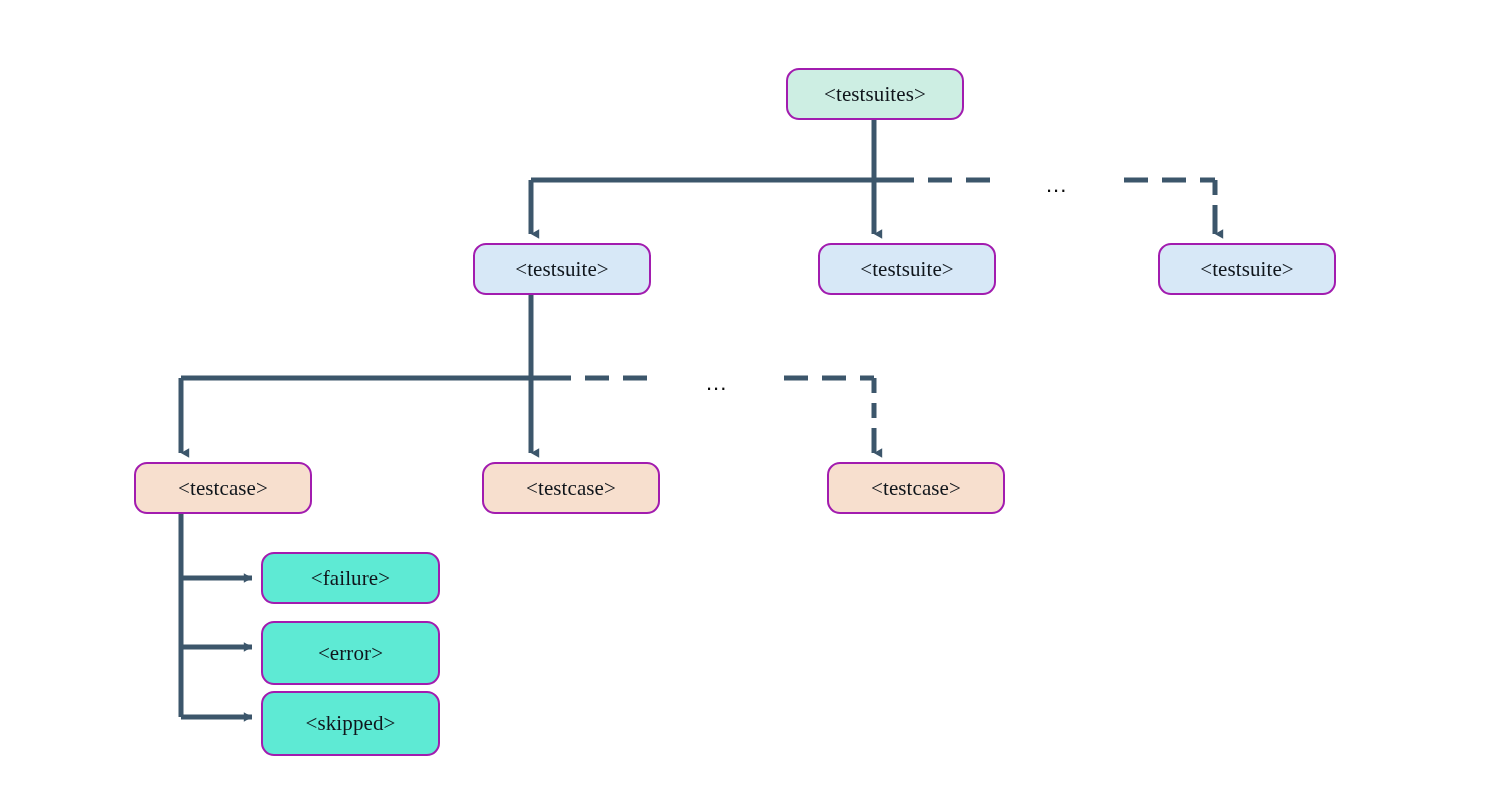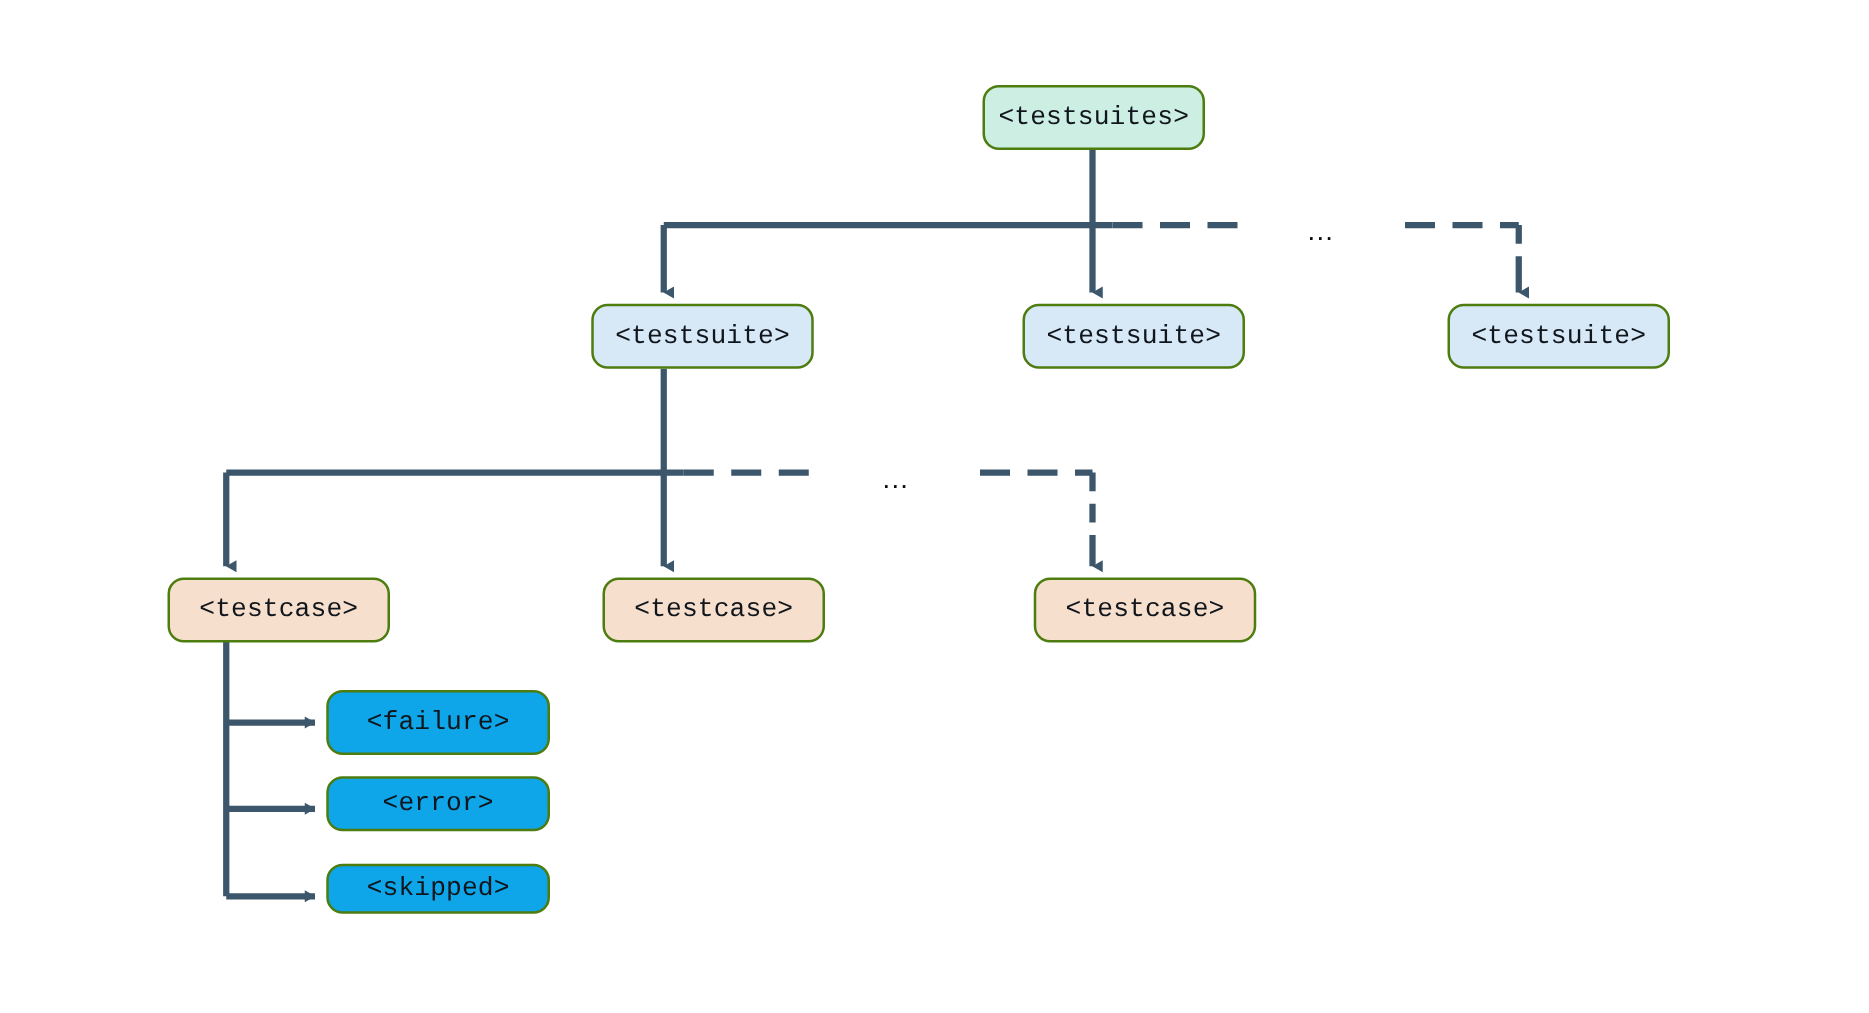--- a/index.html
+++ b/index.html
@@ -25,32 +25,32 @@
     top: 0;
     width: 1495px;
     height: 810px;
   }
   .node {
     position: absolute;
     box-sizing: border-box;
     display: flex;
     align-items: center;
     justify-content: center;
-    border: 2px solid #4d7c0f;
+    border: 2px solid #a21caf;
     border-radius: 13px;
-    font-family: Liberation Mono, monospace;
+    font-family: Liberation Serif, serif;
     font-size: 21px;
     color: #10161c;
     white-space: nowrap;
     letter-spacing: 0.1px;
   }
   .node-root    { background: #cdeee3; }
   .node-suite   { background: #d7e8f7; margin-left: 32px; }
   .node-case    { background: #f7dfce; margin-left: 41px; }
-  .node-leaf    { background: #0ea5e9; }
+  .node-leaf    { background: #5eead4; }
   .ellipsis {
     position: absolute;
     font-family: "Liberation Sans", sans-serif;
     font-size: 22px;
     color: #0c0c0c;
     line-height: 1;
     letter-spacing: 1px;
   }
 </style>
 </head>
@@ -123,25 +123,25 @@
   </div>
 
   <div class="node node-case" style="left:786px; top:462px; width:178px; height:52px;">
     <span>&lt;testcase&gt;</span>
   </div>
 
   <div class="node node-leaf" style="left:261px; top:552px; width:179px; height:52px;">
     <span>&lt;failure&gt;</span>
   </div>
 
-  <div class="node node-leaf" style="left:261px; top:621px; width:179px; height:44px;">
+  <div class="node node-leaf" style="left:261px; top:621px; width:179px; height:64px;">
     <span>&lt;error&gt;</span>
   </div>
 
-  <div class="node node-leaf" style="left:261px; top:691px; width:179px; height:40px;">
+  <div class="node node-leaf" style="left:261px; top:691px; width:179px; height:65px;">
     <span>&lt;skipped&gt;</span>
   </div>
 
   <div class="ellipsis" style="left:1046px; top:174px;">...</div>
 
   <div class="ellipsis" style="left:706px; top:372px;">...</div>
 
 </div>
 
 </body></html>

